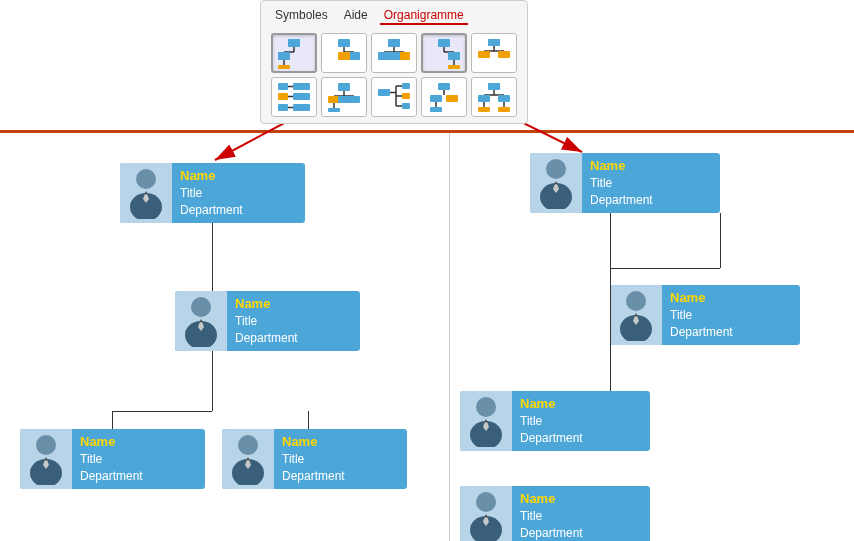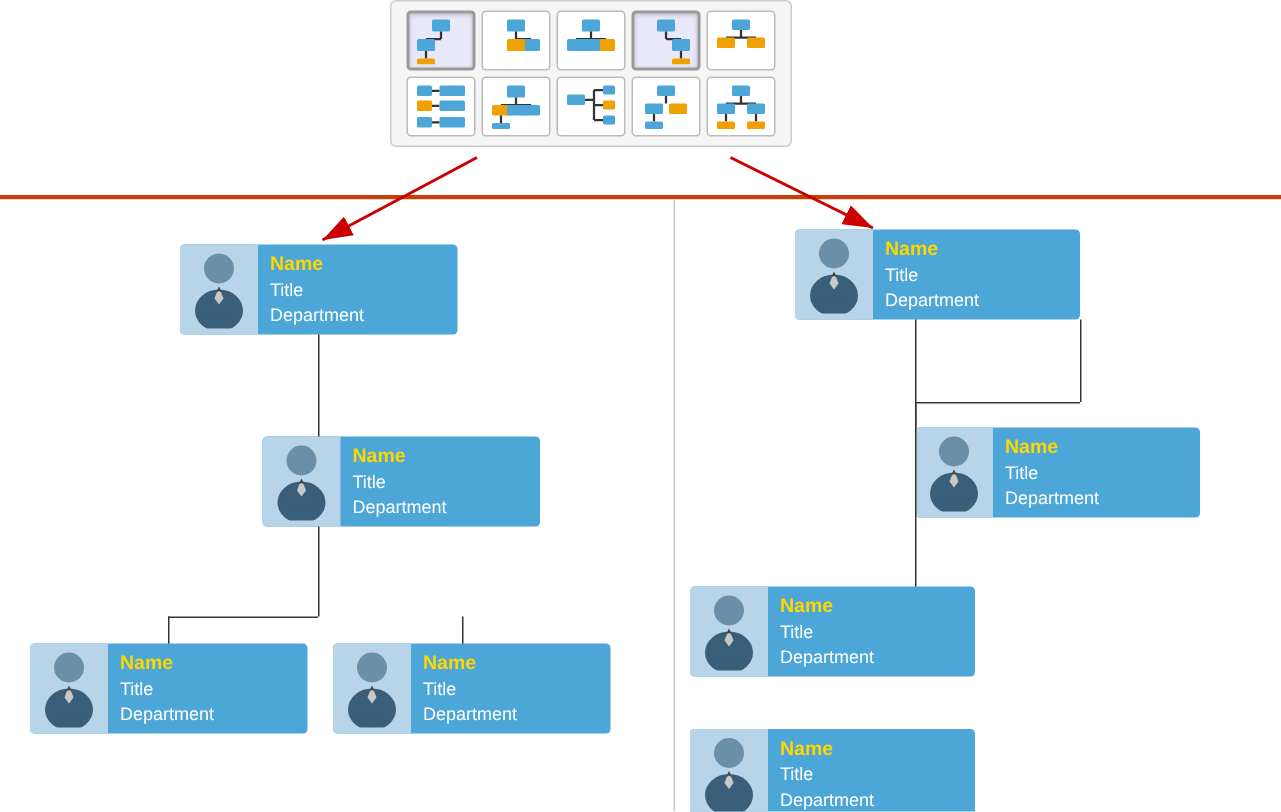--- a/index.html
+++ b/index.html
@@ -139,20 +139,25 @@
       width: 854px;
       height: 541px;
       pointer-events: none;
       z-index: 5;
     }
   </style>
 </head>
 <body>
 
 <div class="toolbar">
+  <div class="toolbar-tabs">
+    <span class="toolbar-tab">Symboles</span>
+    <span class="toolbar-tab">Aide</span>
+    <span class="toolbar-tab active">Organigramme</span>
+  </div>
 
   <div class="toolbar-row">
 
     <div class="tb-btn selected">
       <svg viewBox="0 0 36 32">
         <rect x="12" y="2" width="12" height="8" fill="#4da6d8" rx="1"></rect>
         <line x1="18" y1="10" x2="18" y2="15" stroke="#333" stroke-width="1.5"></line>
         <line x1="8" y1="15" x2="18" y2="15" stroke="#333" stroke-width="1.5"></line>
         <rect x="2" y="15" width="12" height="8" fill="#4da6d8" rx="1"></rect>
         <line x1="8" y1="23" x2="8" y2="28" stroke="#333" stroke-width="1.5"></line>

